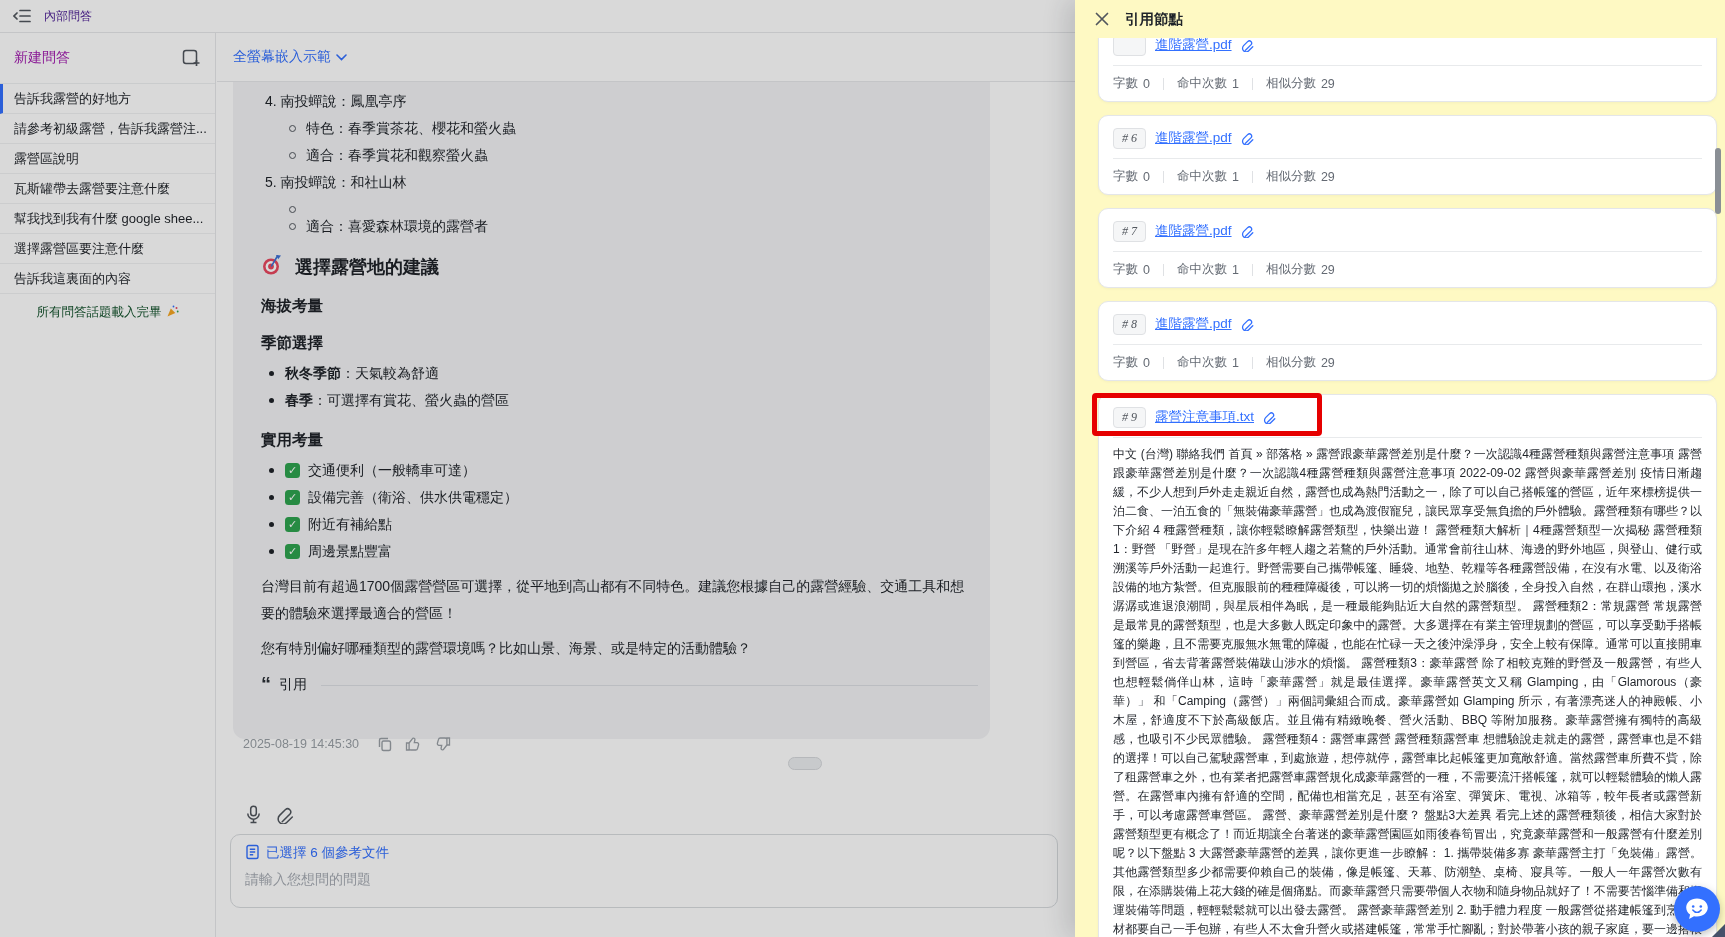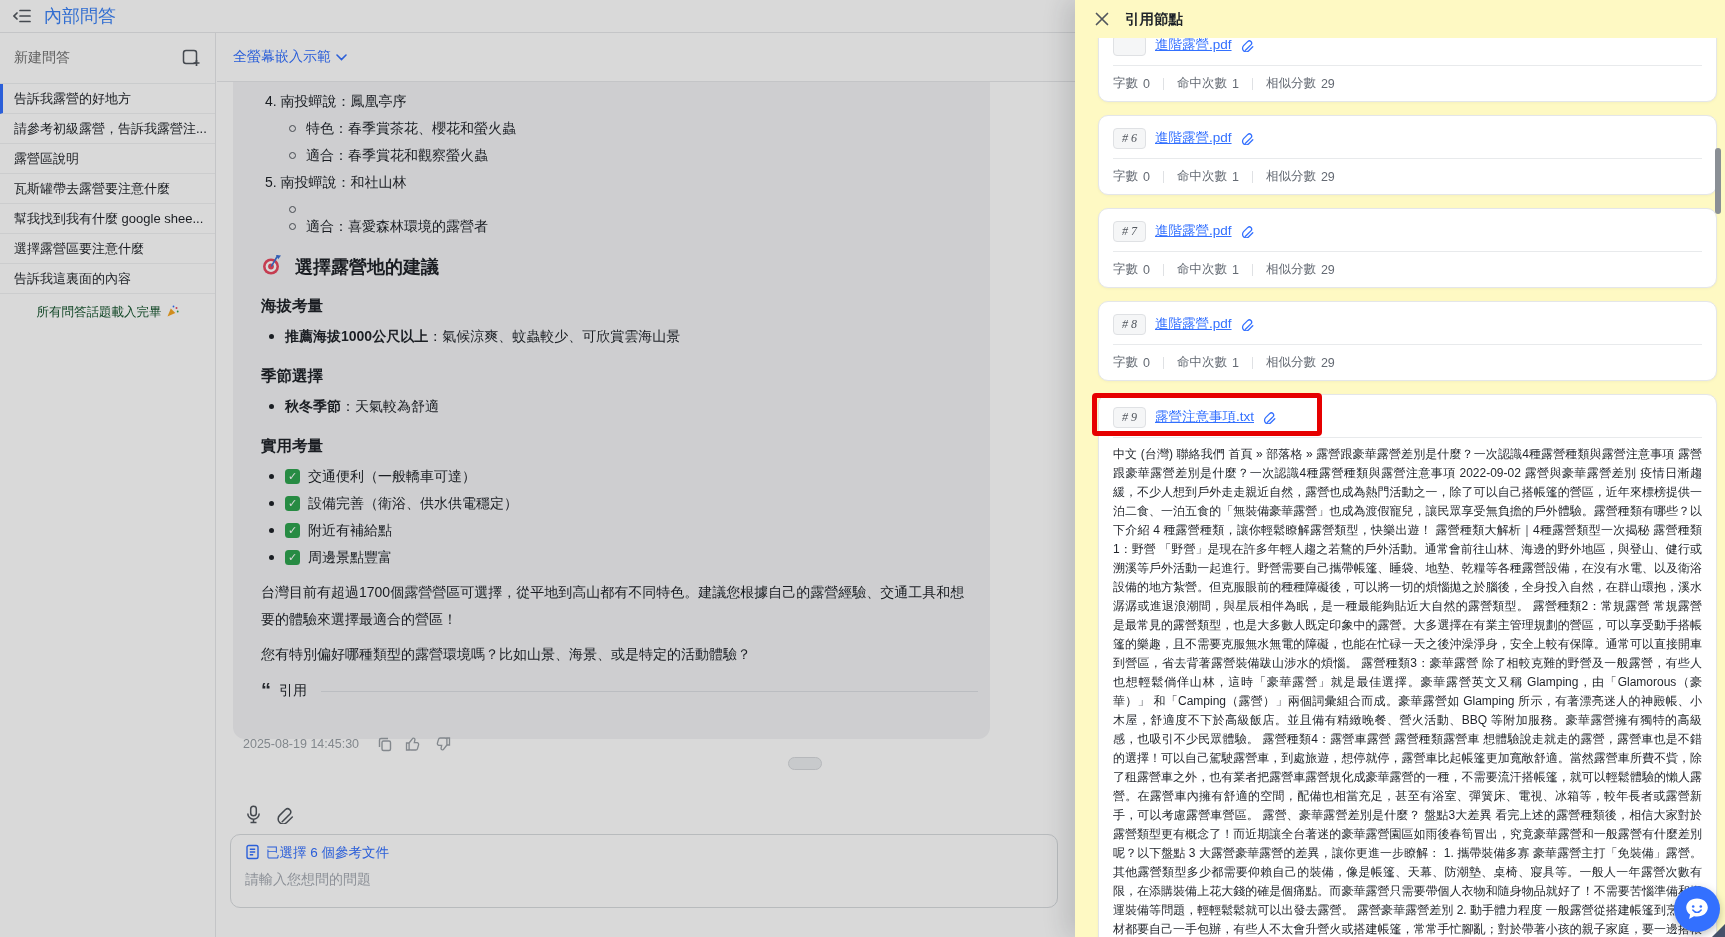--- a/index.html
+++ b/index.html
@@ -3,29 +3,29 @@
 <meta charset="utf-8">
 <style>
   * { margin:0; padding:0; box-sizing:border-box; }
   html,body { width:1725px; height:937px; overflow:hidden; background:#fff;
     font-family:"Liberation Sans","DejaVu Sans",sans-serif; color:#1f2329; }
   #stage { position:relative; width:1725px; height:937px; background:#fff; }
 
   
   #app-header { position:absolute; left:0; top:0; width:1075px; height:33px; background:#fff;
     border-bottom:1px solid #e7e8ea; display:flex; align-items:center; z-index:1; }
-  #app-header .title { margin-left:12px; font-size:18px; color:#3b82f6; }
+  #app-header .title { margin-left:12px; font-size:12px; color:#4c1d95; }
   .icon-btn { display:inline-flex; align-items:center; justify-content:center; }
 
   
   #sidebar { position:absolute; left:0; top:33px; width:216px; height:904px; background:#fff;
     border-right:1px solid #e7e8ea; z-index:1; }
   .newchat-row { height:51px; display:flex; align-items:center; justify-content:space-between;
     padding:0 14px; border-bottom:1px solid #eef0f1; }
-  .newchat-row .lbl { font-size:14px; color:#737373; }
+  .newchat-row .lbl { font-size:14px; color:#a21caf; }
   .side-item { height:30px; line-height:30px; padding:0 14px; font-size:13px; color:#1f2329;
     border-bottom:1px solid #f0f1f2; white-space:nowrap; overflow:hidden; cursor:pointer; }
   .side-item.active { border-left:3px solid #3370ff; padding-left:11px; }
   .side-endnote { margin-top:10px; text-align:center; font-size:12.5px; color:#14532d;
     display:flex; align-items:center; justify-content:center; gap:4px; }
 
   
   #main { position:absolute; left:217px; top:33px; width:858px; height:904px; background:#fff; z-index:1; }
   #main-topbar { height:49px; border-bottom:1px solid #e7e8ea; display:flex; align-items:center; padding-left:16px; }
   #main-topbar .demo-link { font-size:14px; color:#3370ff; display:flex; align-items:center; gap:5px; cursor:pointer; }
@@ -185,29 +185,29 @@
               <circle cx="10" cy="12.5" r="5.4" fill="#fff"></circle>
             <circle cx="10" cy="12.5" r="2.9" fill="#e8475f"></circle>
             <path d="M16.5 2 L10.6 11.9" stroke="#3b6fd4" stroke-width="1.6" stroke-linecap="round"></path>
             <path d="M15 1 L20 1.6 L17.2 5.2 Z" fill="#3b6fd4"></path>
             </svg>
         </span>
         <span class="h2t">選擇露營地的建議</span>
       </div>
 
       <div class="h3t">海拔考量</div>
-      <div class="msg bullet">
-        <span class="dot-marker"></span>
-        <span><span class="bold">推薦海拔1000公尺以上</span><span>：氣候涼爽、蚊蟲較少、可欣賞雲海山景</span></span>
-      </div>
 
       <div class="h3t">季節選擇</div>
       <div class="msg bullet">
         <span class="dot-marker"></span>
         <span><span class="bold">秋冬季節</span><span>：天氣較為舒適</span></span>
+      </div>
+      <div class="msg bullet">
+        <span class="dot-marker"></span>
+        <span><span class="bold">春季</span><span>：可選擇有賞花、螢火蟲的營區</span></span>
       </div>
 
       <div class="h3t">實用考量</div>
       <div class="msg bullet">
         <span class="dot-marker"></span>
         <span class="checkbox">✓</span>
         <span>交通便利（一般轎車可達）</span>
         </div>
       <div class="msg bullet">
         <span class="dot-marker"></span>

